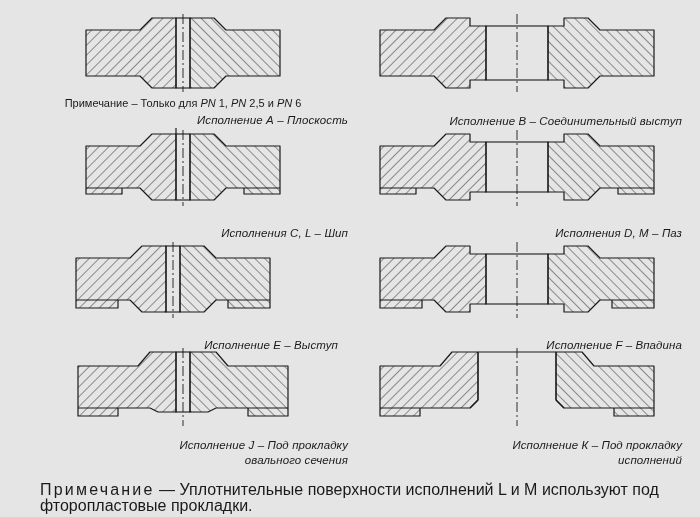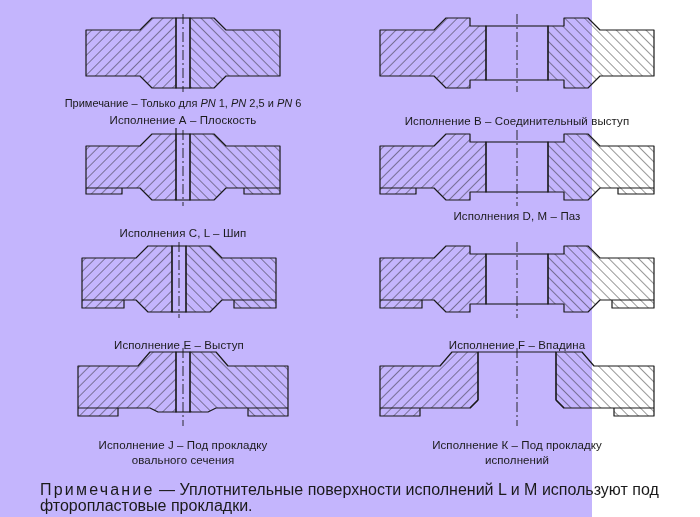--- a/index.html
+++ b/index.html
@@ -10,40 +10,41 @@
   body {
     width: 700px;
     height: 517px;
     position: relative;
     font-family: "Liberation Sans", sans-serif;
     color: #111;
     overflow: hidden;
   }
   .sheet {
     position: relative;
-    width: 592px;
+    width: 700px;
     height: 517px;
-    background: #c4b5fd;
+    background: #e5e5e5;
   }
   .cell {
     position: absolute;
     width: 330px;
   }
   .fig {
     width: 330px;
     height: 78px;
     display: block;
   }
   .caption {
-    text-align: center;
+    text-align: right;
     font-size: 11.5px;
     line-height: 15px;
     color: #1a1a1a;
     margin-top: 3px;
     letter-spacing: 0.1px;
+    font-style: italic;
   }
   .note-small {
     text-align: center;
     font-size: 11px;
     line-height: 14px;
     color: #1a1a1a;
     margin-top: 4px;
   }
   .note-small i { font-style: italic; }
   .footnote {
@@ -144,26 +145,26 @@
       <g stroke="#1a1a1a" stroke-width="1.2" fill="url(#hB)" stroke-linejoin="round">
         <path d="M302,18 L248,18 L236,6 L212,6 L212,14 L196,14 L196,64 L212,64 L212,72 L236,72 L248,60 L302,60 Z M302,60 L302,66 L266,66 L266,60 Z"></path>
       </g>
       <g stroke="#1a1a1a" stroke-width="1.1" fill="none">
         <rect x="134" y="14" width="62" height="50"></rect>
       </g>
       <g stroke="#1a1a1a" stroke-width="0.9" stroke-dasharray="10,3,2,3">
         <line x1="165" y1="2" x2="165" y2="78"></line>
       </g>
     </svg>
-    <div class="caption" style="margin-top:3px;">
+    <div class="caption" style="margin-top:20px;">
       <span>Исполнения D, M – Паз</span>
     </div>
   </div>
 
-  <div class="cell" style="left:14px; top:240px;">
+  <div class="cell" style="left:8px; top:240px;">
     <svg class="fig" viewBox="0 0 330 78">
       <g stroke="#1a1a1a" stroke-width="1.2" fill="url(#hA)" stroke-linejoin="round">
         <path d="M68,18 L122,18 L134,6 L158,6 L158,72 L134,72 L122,60 L68,60 Z M68,60 L68,68 L110,68 L110,60 Z"></path>
       </g>
       <g stroke="#1a1a1a" stroke-width="1.2" fill="url(#hB)" stroke-linejoin="round">
         <path d="M262,18 L208,18 L196,6 L172,6 L172,72 L196,72 L208,60 L262,60 Z M262,60 L262,68 L220,68 L220,60 Z"></path>
       </g>
       <g stroke="#1a1a1a" stroke-width="1.1" fill="none">
         <rect x="158" y="6" width="14" height="66"></rect>
       </g>

